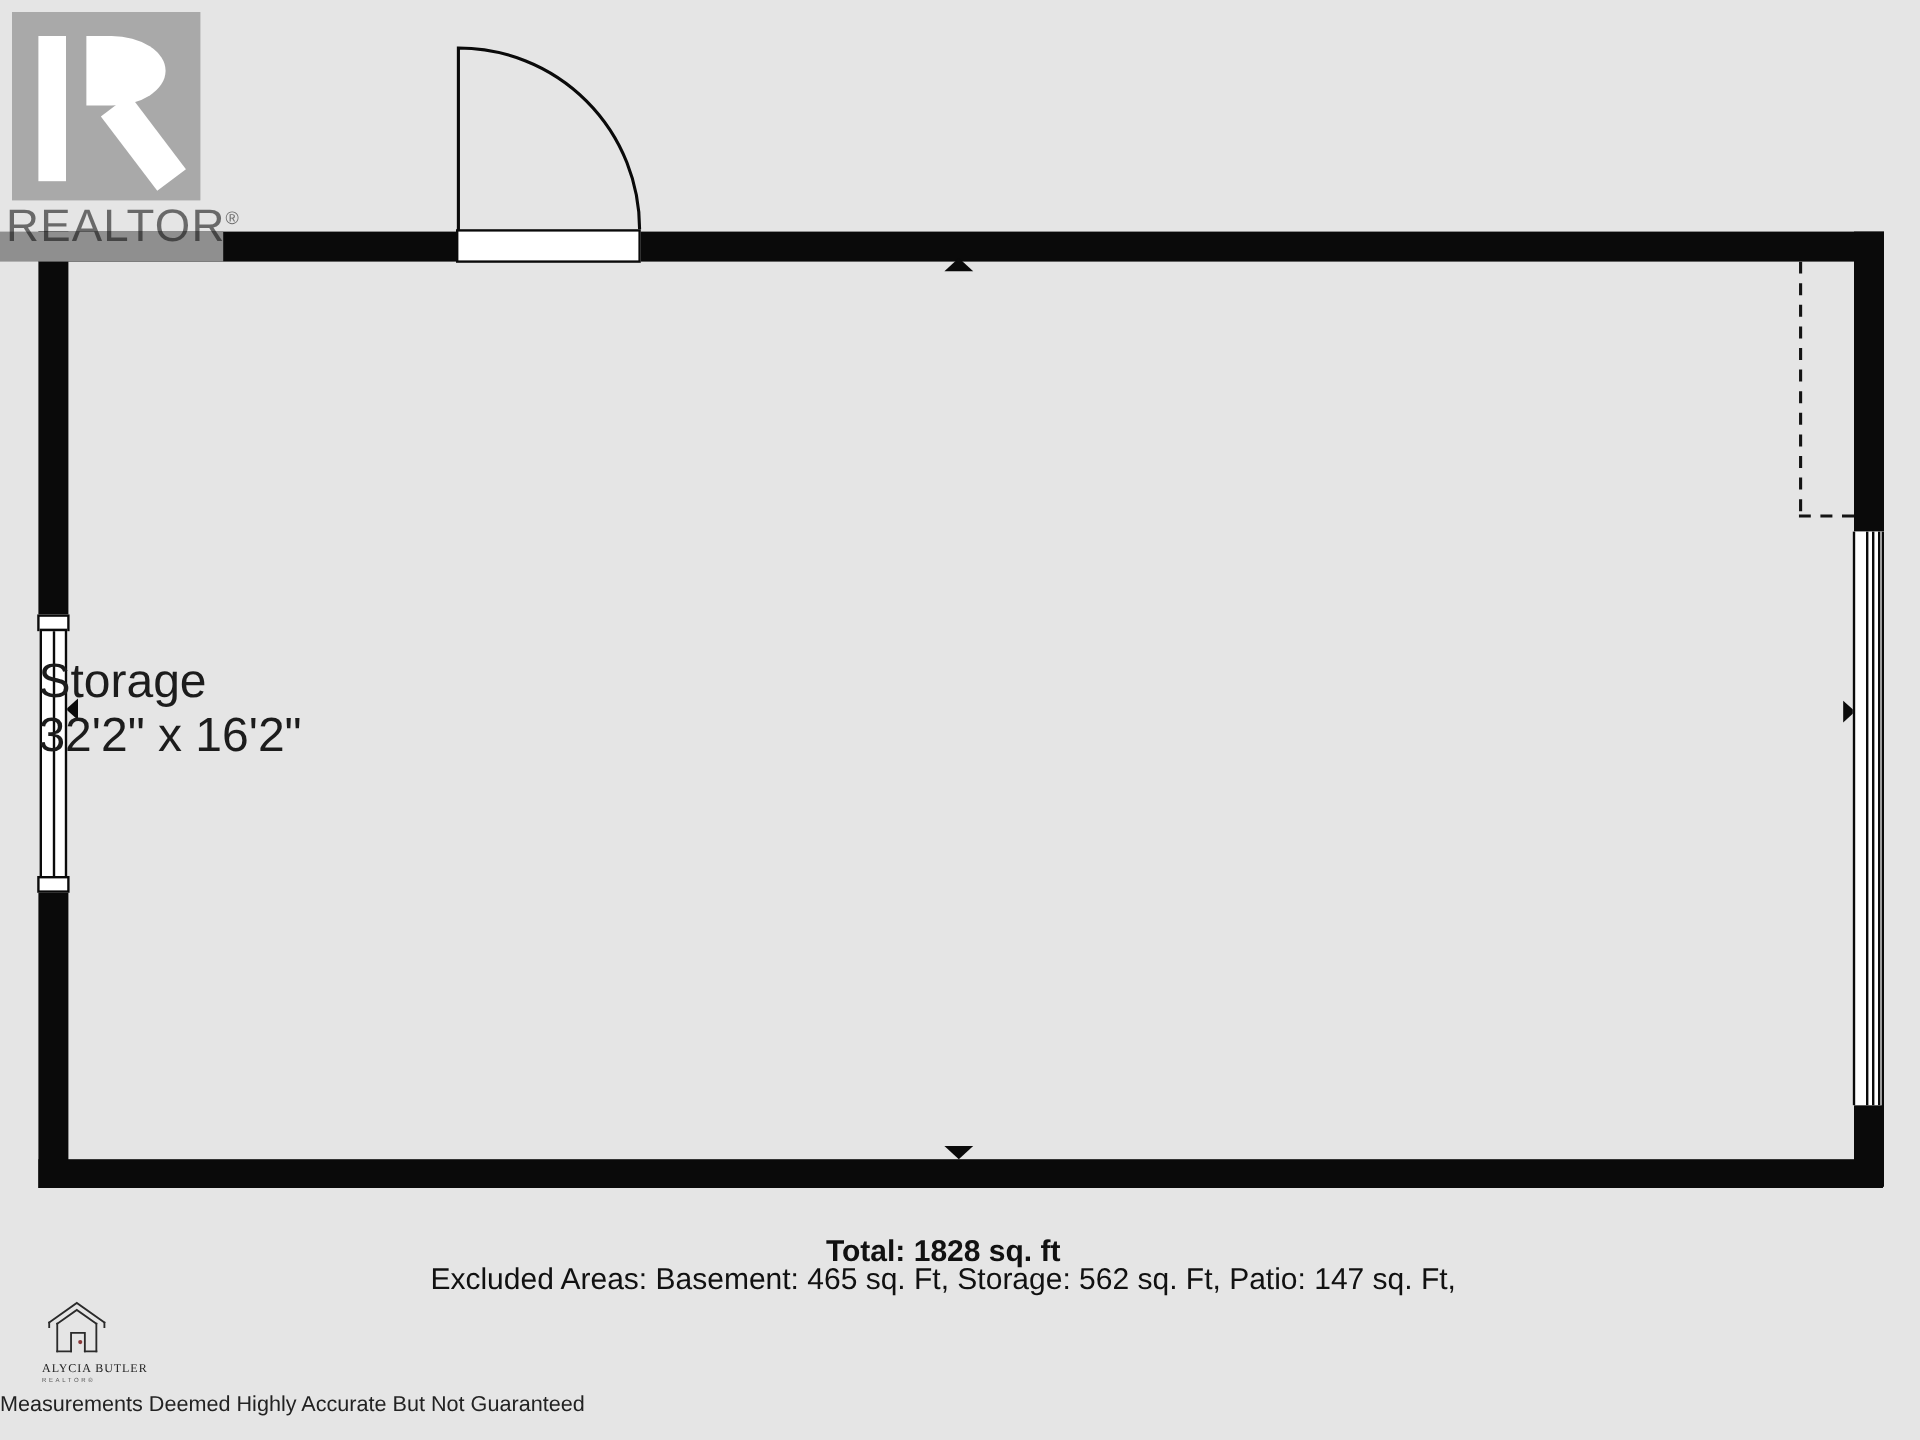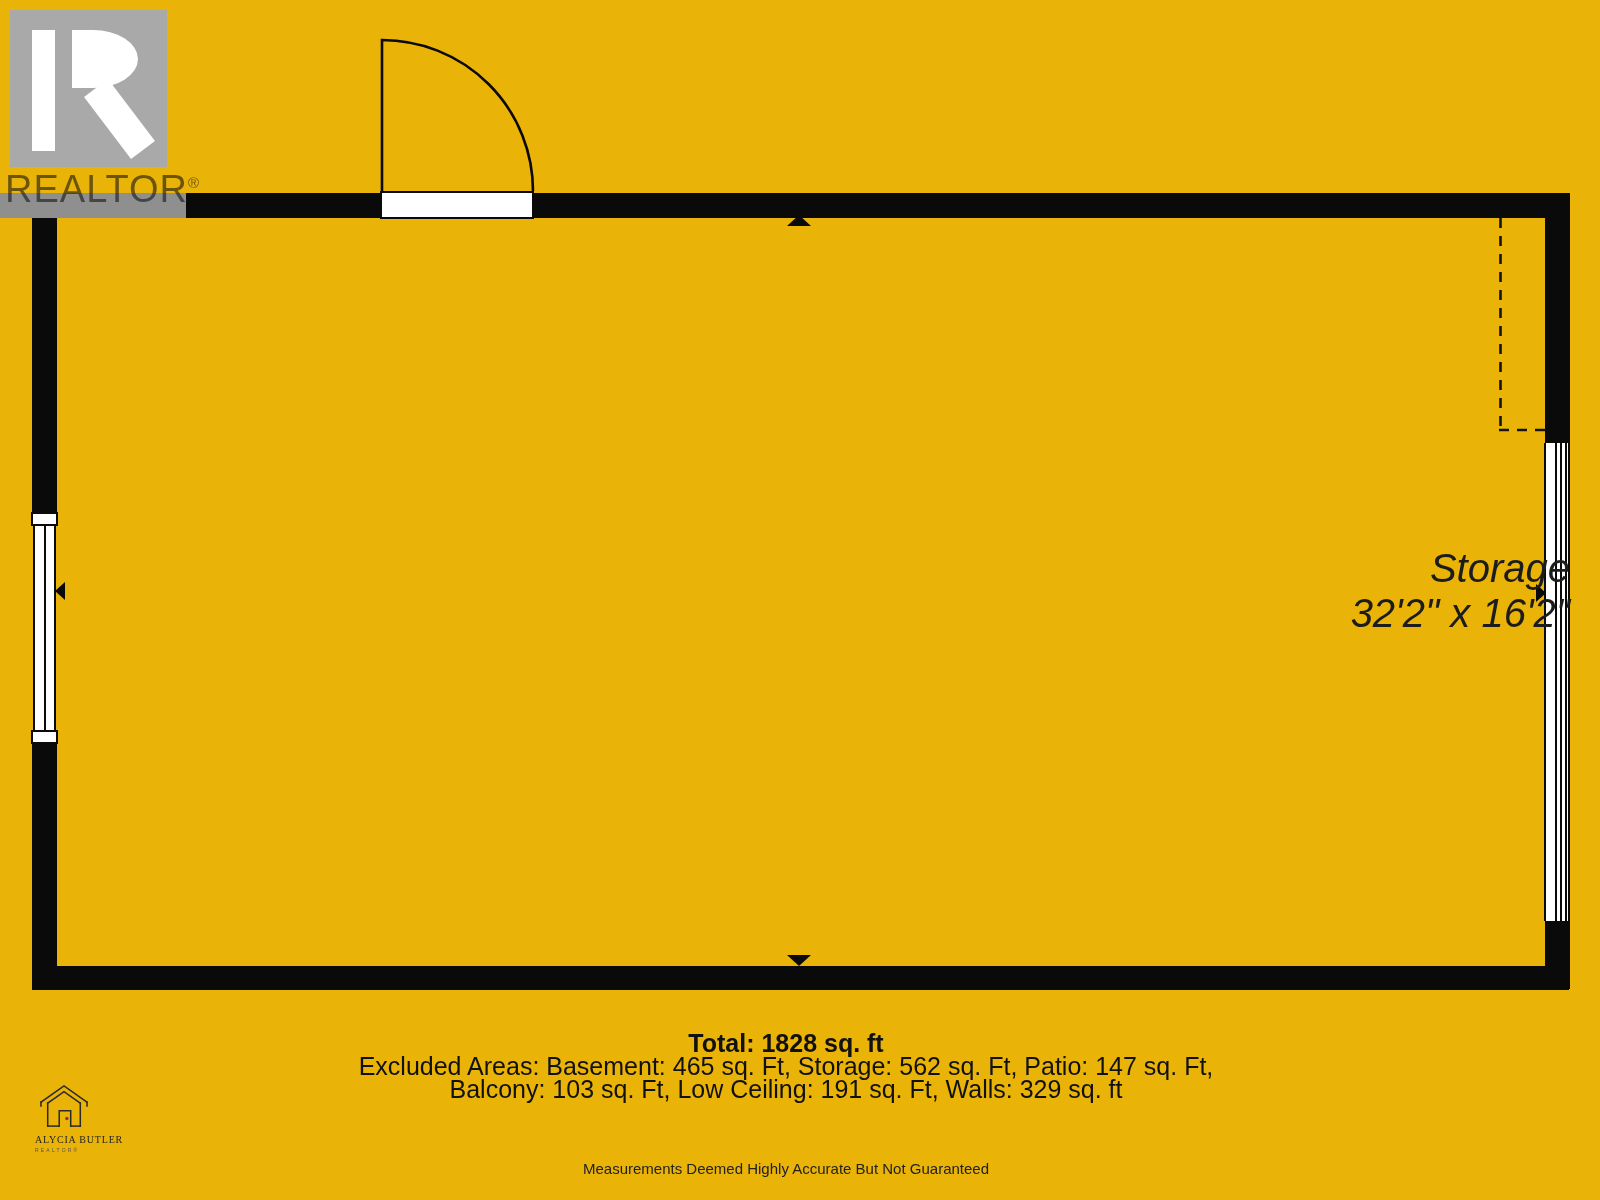--- a/index.html
+++ b/index.html
@@ -1,17 +1,17 @@
 <!DOCTYPE html>
 <html><head>
 <meta charset="utf-8">
 <style>
   html,body{margin:0;padding:0;background:#ffffff;}
   #stage{
-    position:relative;width:1600px;height:1200px;background:#eab308;overflow:hidden;
+    position:relative;width:1600px;height:1200px;background:#e5e5e5;overflow:hidden;
     font-family:"Liberation Sans", sans-serif;color:#1c1c1c;
   }
   .wall{position:absolute;background:#0a0a0a;}
   
   #door-threshold{position:absolute;left:380px;top:191px;width:154px;height:28px;background:#ffffff;border:2px solid #0a0a0a;box-sizing:border-box;}
   #door-swing{position:absolute;left:379px;top:36px;width:158px;height:158px;}
   
   .tri{position:absolute;width:0;height:0;}
   #marker-top{left:787px;top:215px;border-left:12px solid transparent;border-right:12px solid transparent;border-bottom:11px solid #0a0a0a;}
   #marker-bottom{left:787px;top:955px;border-left:12px solid transparent;border-right:12px solid transparent;border-top:11px solid #0a0a0a;}
@@ -27,27 +27,27 @@
   #rw-outer-line{position:absolute;left:1568px;top:443px;width:2px;height:546px;background:#0a0a0a;}
   
   #dashed-area{position:absolute;left:1499px;top:218px;width:47px;height:214px;}
   
   #realtor-band{position:absolute;left:0;top:193px;width:186px;height:25px;background:#8f8f8f;}
   #realtor-square{position:absolute;left:10px;top:10px;width:157px;height:157px;background:#a9a9a9;}
   #realtor-wordmark{position:absolute;left:5px;top:170px;width:200px;font-size:38px;font-weight:400;
     letter-spacing:1px;color:rgba(15,15,15,0.58);line-height:1;white-space:nowrap;}
   #realtor-wordmark sup{font-size:15px;vertical-align:14px;letter-spacing:0;}
   
-  #room-label{position:absolute;left:32px;top:546px;width:1538px;text-align:right;color:#1c1c1c;font-style:italic;}
+  #room-label{position:absolute;left:32px;top:546px;width:1538px;text-align:left;color:#1c1c1c;}
   #room-name{font-size:40px;line-height:45px;}
   #room-dims{font-size:40px;line-height:45px;}
   
   #summary{position:absolute;left:0;top:1032px;width:1572px;text-align:center;color:#111;font-size:25px;line-height:23px;}
   #summary-total{font-weight:700;}
-  #disclaimer{position:absolute;left:0;top:1160px;width:1572px;text-align:center;font-size:15px;color:#222;}
+  #disclaimer{position:absolute;left:0;top:1160px;width:1572px;font-size:18px;color:#222;}
   
   #agent-logo{position:absolute;left:35px;top:1082px;width:100px;text-align:left;}
   #agent-name{font-family:"Liberation Serif", serif;font-size:10px;letter-spacing:0.8px;color:#242424;white-space:nowrap;margin-top:2px;}
   #agent-title{font-family:"Liberation Sans", sans-serif;font-size:5px;letter-spacing:2.2px;color:#555;margin-top:2px;}
 </style>
 </head>
 <body>
 
 <div id="stage">
 
@@ -98,21 +98,20 @@
   <div id="realtor-wordmark"><span>REALTOR</span><sup>®</sup></div>
 
   <div id="room-label">
     <div id="room-name">Storage</div>
     <div id="room-dims">32'2" x 16'2"</div>
   </div>
 
   <div id="summary">
     <div id="summary-total">Total: 1828 sq. ft</div>
     <div id="summary-excluded-1">Excluded Areas: Basement: 465 sq. Ft, Storage: 562 sq. Ft, Patio: 147 sq. Ft,</div>
-    <div id="summary-excluded-2">Balcony: 103 sq. Ft, Low Ceiling: 191 sq. Ft, Walls: 329 sq. ft</div>
   </div>
   <div id="disclaimer">Measurements Deemed Highly Accurate But Not Guaranteed</div>
 
   <div id="agent-logo">
     <svg width="58" height="46" viewBox="0 0 60 48">
       <g fill="none" stroke="#2b2b2b" stroke-width="1.6" stroke-linecap="square">
         <path d="M6,21 L30,4 L54,21"></path>
         <path d="M6,21 L6,25"></path>
         <path d="M54,21 L54,25"></path>
         <path d="M13,22 L30,10 L47,22"></path>

